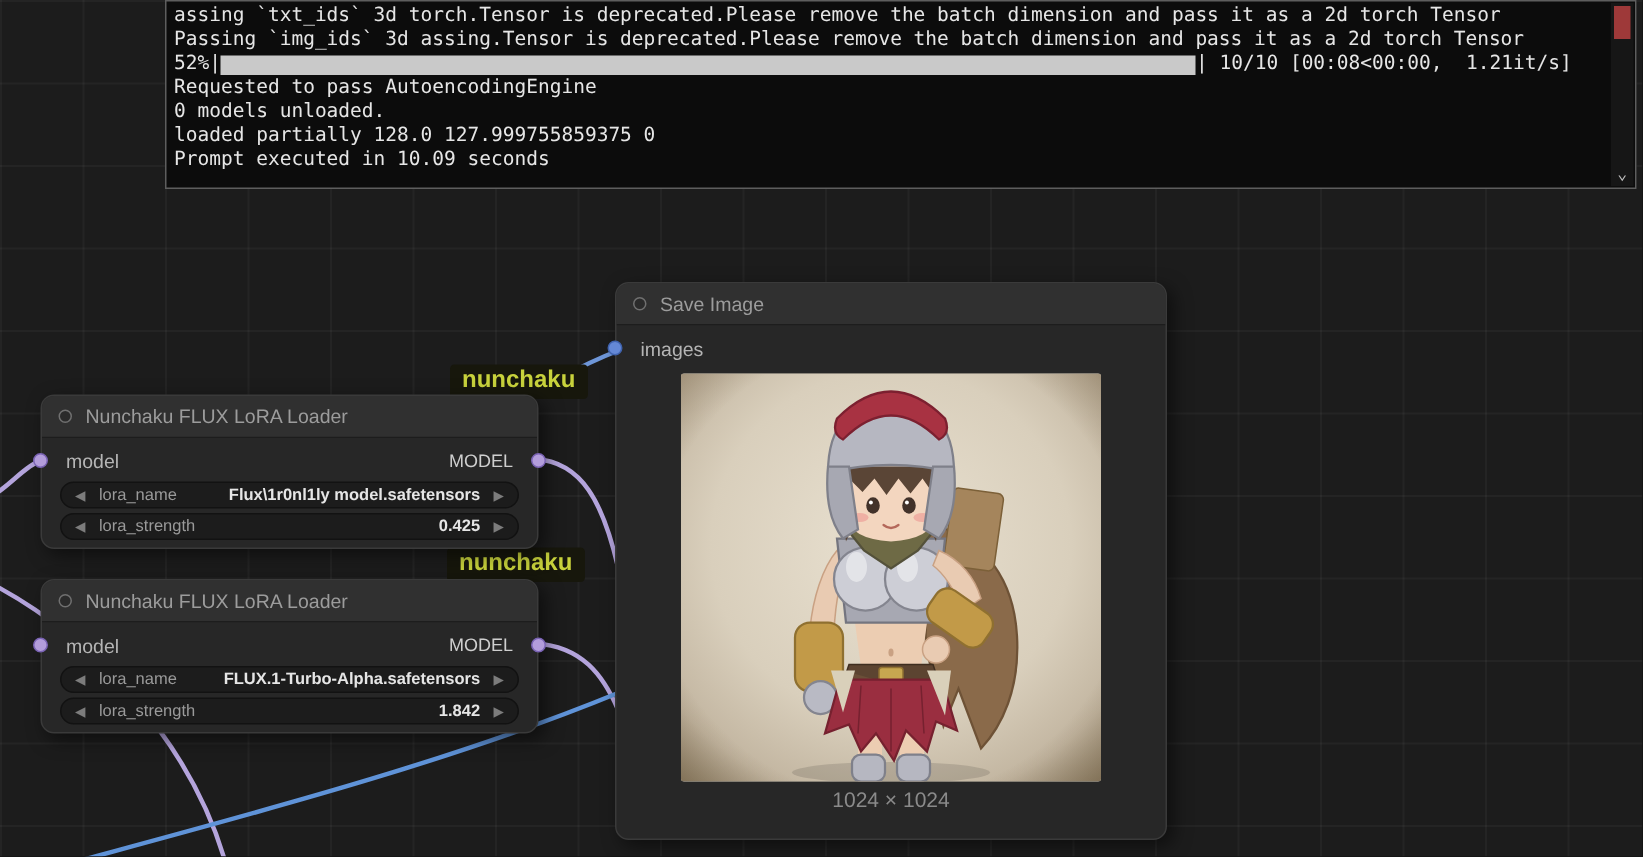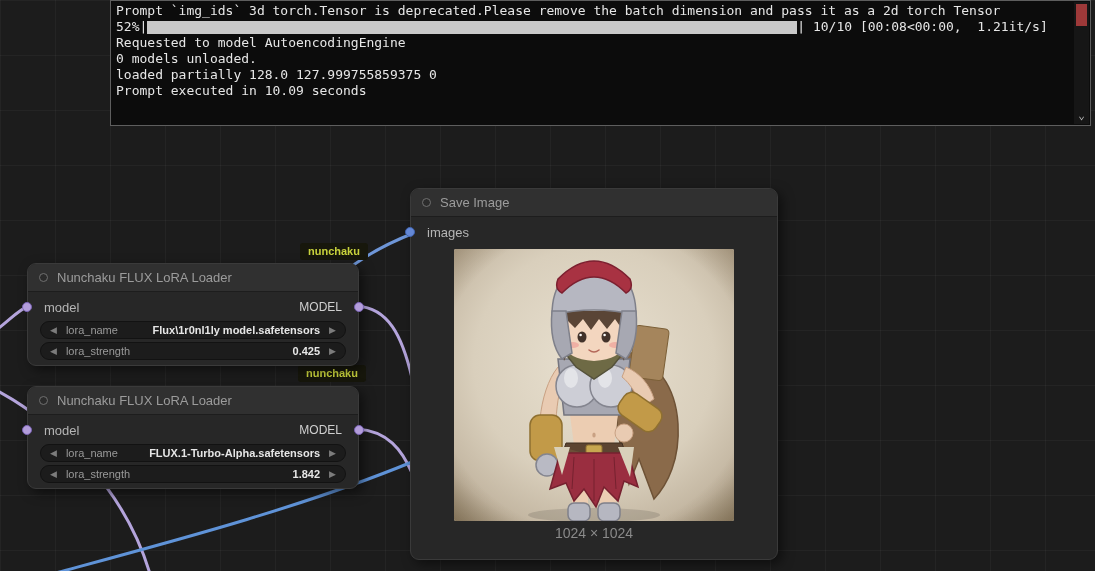--- a/index.html
+++ b/index.html
@@ -72,21 +72,21 @@
   .widget.plain .wvalue { margin-right:2px; }
 
   .img-preview {
     width:280px; height:272px; margin:6px auto 0; border-radius:2px; overflow:hidden;
     background:#d9cfbc;
   }
   .img-caption { text-align:center; color:#8a8a8a; font-size:14px; margin-top:4px; }
 
   .badge {
     position:absolute; background:#17170c; color:#c8d23c;
-    font-size:11px; font-weight:bold; padding:2px 8px 3px; border-radius:3px;
+    font-size:16px; font-weight:bold; padding:2px 8px 3px; border-radius:3px;
   }
 
   
   #node-save  { left:410px; top:188px; width:368px; height:372px; }
   #node-lora1 { left:27px;  top:263px; width:332px; height:103px; }
   #node-lora2 { left:27px;  top:386px; width:332px; height:103px; }
   #badge-1 { left:300px; top:243px; }
   #badge-2 { left:298px; top:365px; }
 </style>
 </head>
@@ -97,25 +97,26 @@
   <svg class="wires" width="1095" height="571" viewBox="0 0 1095 571">
     <path d="M -4 330 C 8 322 18 310 27 307" stroke="#b4a4dc" stroke-width="3" fill="none" stroke-linecap="round"></path>
     <path d="M 342 274 C 368 252 396 240 414 233" stroke="#6e96d8" stroke-width="3" fill="none" stroke-linecap="round"></path>
     <path d="M 357 306 C 388 308 402 335 412 378" stroke="#b4a4dc" stroke-width="3" fill="none" stroke-linecap="round"></path>
     <path d="M 357 429 C 388 431 402 450 412 473" stroke="#b4a4dc" stroke-width="3" fill="none" stroke-linecap="round"></path>
     <path d="M -4 390 C 60 424 126 492 150 574" stroke="#b4a4dc" stroke-width="3" fill="none" stroke-linecap="round"></path>
     <path d="M 52 574 C 170 542 300 508 412 462" stroke="#5f93d8" stroke-width="3" fill="none" stroke-linecap="round"></path>
   </svg>
 
   <div class="console">
-    <div class="cline">Prompt `img_ids` 3d torch.Tensor is deprecated.Please remove the batch dimension and pass it as a 2d torch Tensor</div>
+    <div class="cline">assing `txt_ids` 3d torch.Tensor is deprecated.Please remove the batch dimension and pass it as a 2d torch Tensor</div>
+    <div class="cline">Passing `img_ids` 3d assing.Tensor is deprecated.Please remove the batch dimension and pass it as a 2d torch Tensor</div>
     <div class="cline progress-row">
       <span>52%|</span><span class="pbar"></span><span>| 10/10 [00:08&lt;00:00,  1.21it/s]</span>
     </div>
-    <div class="cline">Requested to model AutoencodingEngine</div>
+    <div class="cline">Requested to pass AutoencodingEngine</div>
     <div class="cline">0 models unloaded.</div>
     <div class="cline">loaded partially 128.0 127.999755859375 0</div>
     <div class="cline">Prompt executed in 10.09 seconds</div>
     <div class="console-scroll">
       <div class="scroll-thumb"></div>
       <div class="scroll-down">⌄</div>
     </div>
   </div>
 
   <div class="badge" id="badge-1">nunchaku</div>

